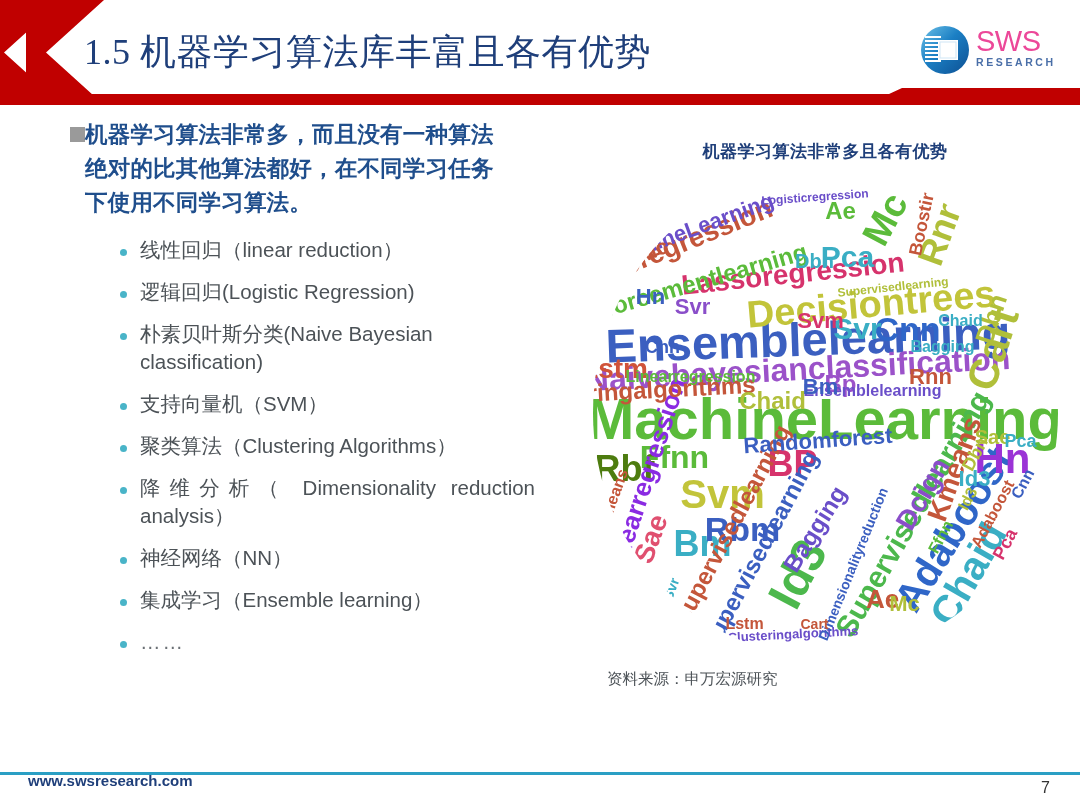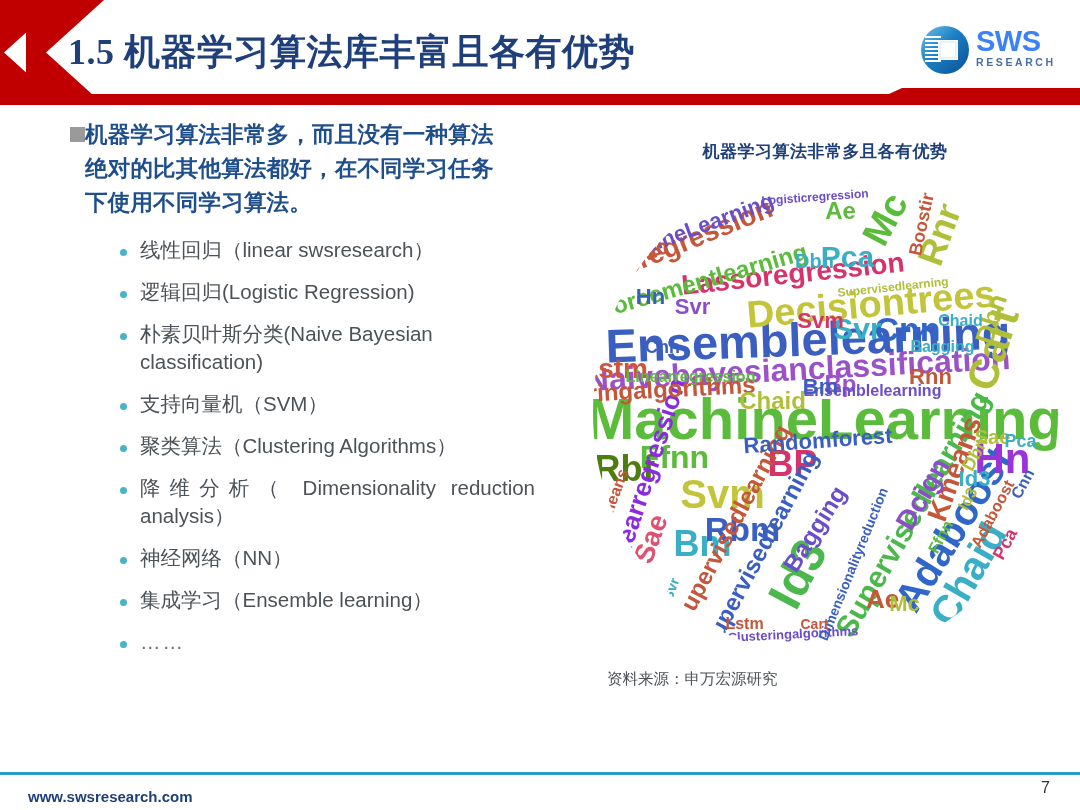--- a/index.html
+++ b/index.html
@@ -23,32 +23,32 @@
     position:absolute; left:26px; top:0; width:120px; height:105px;
     background:#c00000;
     clip-path:polygon(0 0, 78px 0, 20px 50%, 78px 100%, 0 100%);
   }
   .hdr-bar {
     position:absolute; left:64px; top:88px; width:1016px; height:17px;
     background:#c00000;
     clip-path:polygon(0 6px, 825px 6px, 838px 0, 1016px 0, 1016px 17px, 0 17px);
   }
   .hdr-title {
-    position:absolute; left:68px; top:28px;
+    position:absolute; left:84px; top:28px;
     font-family:"Liberation Serif", serif;
-    font-size:36px; font-weight:bold; color:#1f3f7a;
+    font-size:36px; font-weight:normal; color:#1f3f7a;
     letter-spacing:0.5px; white-space:nowrap;
   }
 
   
   .logo { position:absolute; right:12px; top:24px; width:148px; height:54px; }
   .logo-mark { position:absolute; left:0; top:1px; width:50px; height:50px; }
   .logo-text { position:absolute; left:56px; top:2px; }
   .logo-sws {
-    font-size:29px; font-weight:bold; color:#3b82f6;
+    font-size:29px; font-weight:normal; color:#ec4899;
     letter-spacing:-0.5px; line-height:30px;
   }
   .logo-research {
     font-size:10.5px; font-weight:bold; color:#4a6fa8;
     letter-spacing:2.6px; line-height:12px;
   }
 
   
   .left-col { position:absolute; left:70px; top:118px; width:500px; }
 
@@ -99,21 +99,21 @@
     margin-top:12px; margin-left:22px;
     font-size:15.5px; color:#4c5257;
   }
 
   
   .footer-line {
     position:absolute; left:0; top:772px; width:1080px; height:3px;
     background:#2a9fc4;
   }
   .footer-url {
-    position:absolute; left:28px; top:788px;
+    position:absolute; left:28px; top:772px;
     font-size:15px; font-weight:bold; color:#1f3f7a;
   }
   .footer-page {
     position:absolute; right:30px; top:779px;
     font-size:16px; color:#333333;
   }
 </style>
 </head>
 <body>
 
@@ -156,21 +156,21 @@
 </div>
 
 <div class="left-col">
   <div class="lead">
     <div class="lead-marker"></div>
     <div class="lead-text">机器学习算法非常多，而且没有一种算法绝对的比其他算法都好，在不同学习任务下使用不同学习算法。</div>
   </div>
   <div class="bullets" id="bullet-list">
       <div class="bullet">
         <div class="bullet-dot"></div>
-        <div class="bullet-text">线性回归（linear swsresearch）</div>
+        <div class="bullet-text">线性回归（linear reduction）</div>
       </div>
       <div class="bullet">
         <div class="bullet-dot"></div>
         <div class="bullet-text">逻辑回归(Logistic Regression)</div>
       </div>
       <div class="bullet">
         <div class="bullet-dot"></div>
         <div class="bullet-text">朴素贝叶斯分类(Naive  Bayesian classification)</div>
       </div>
       <div class="bullet">

